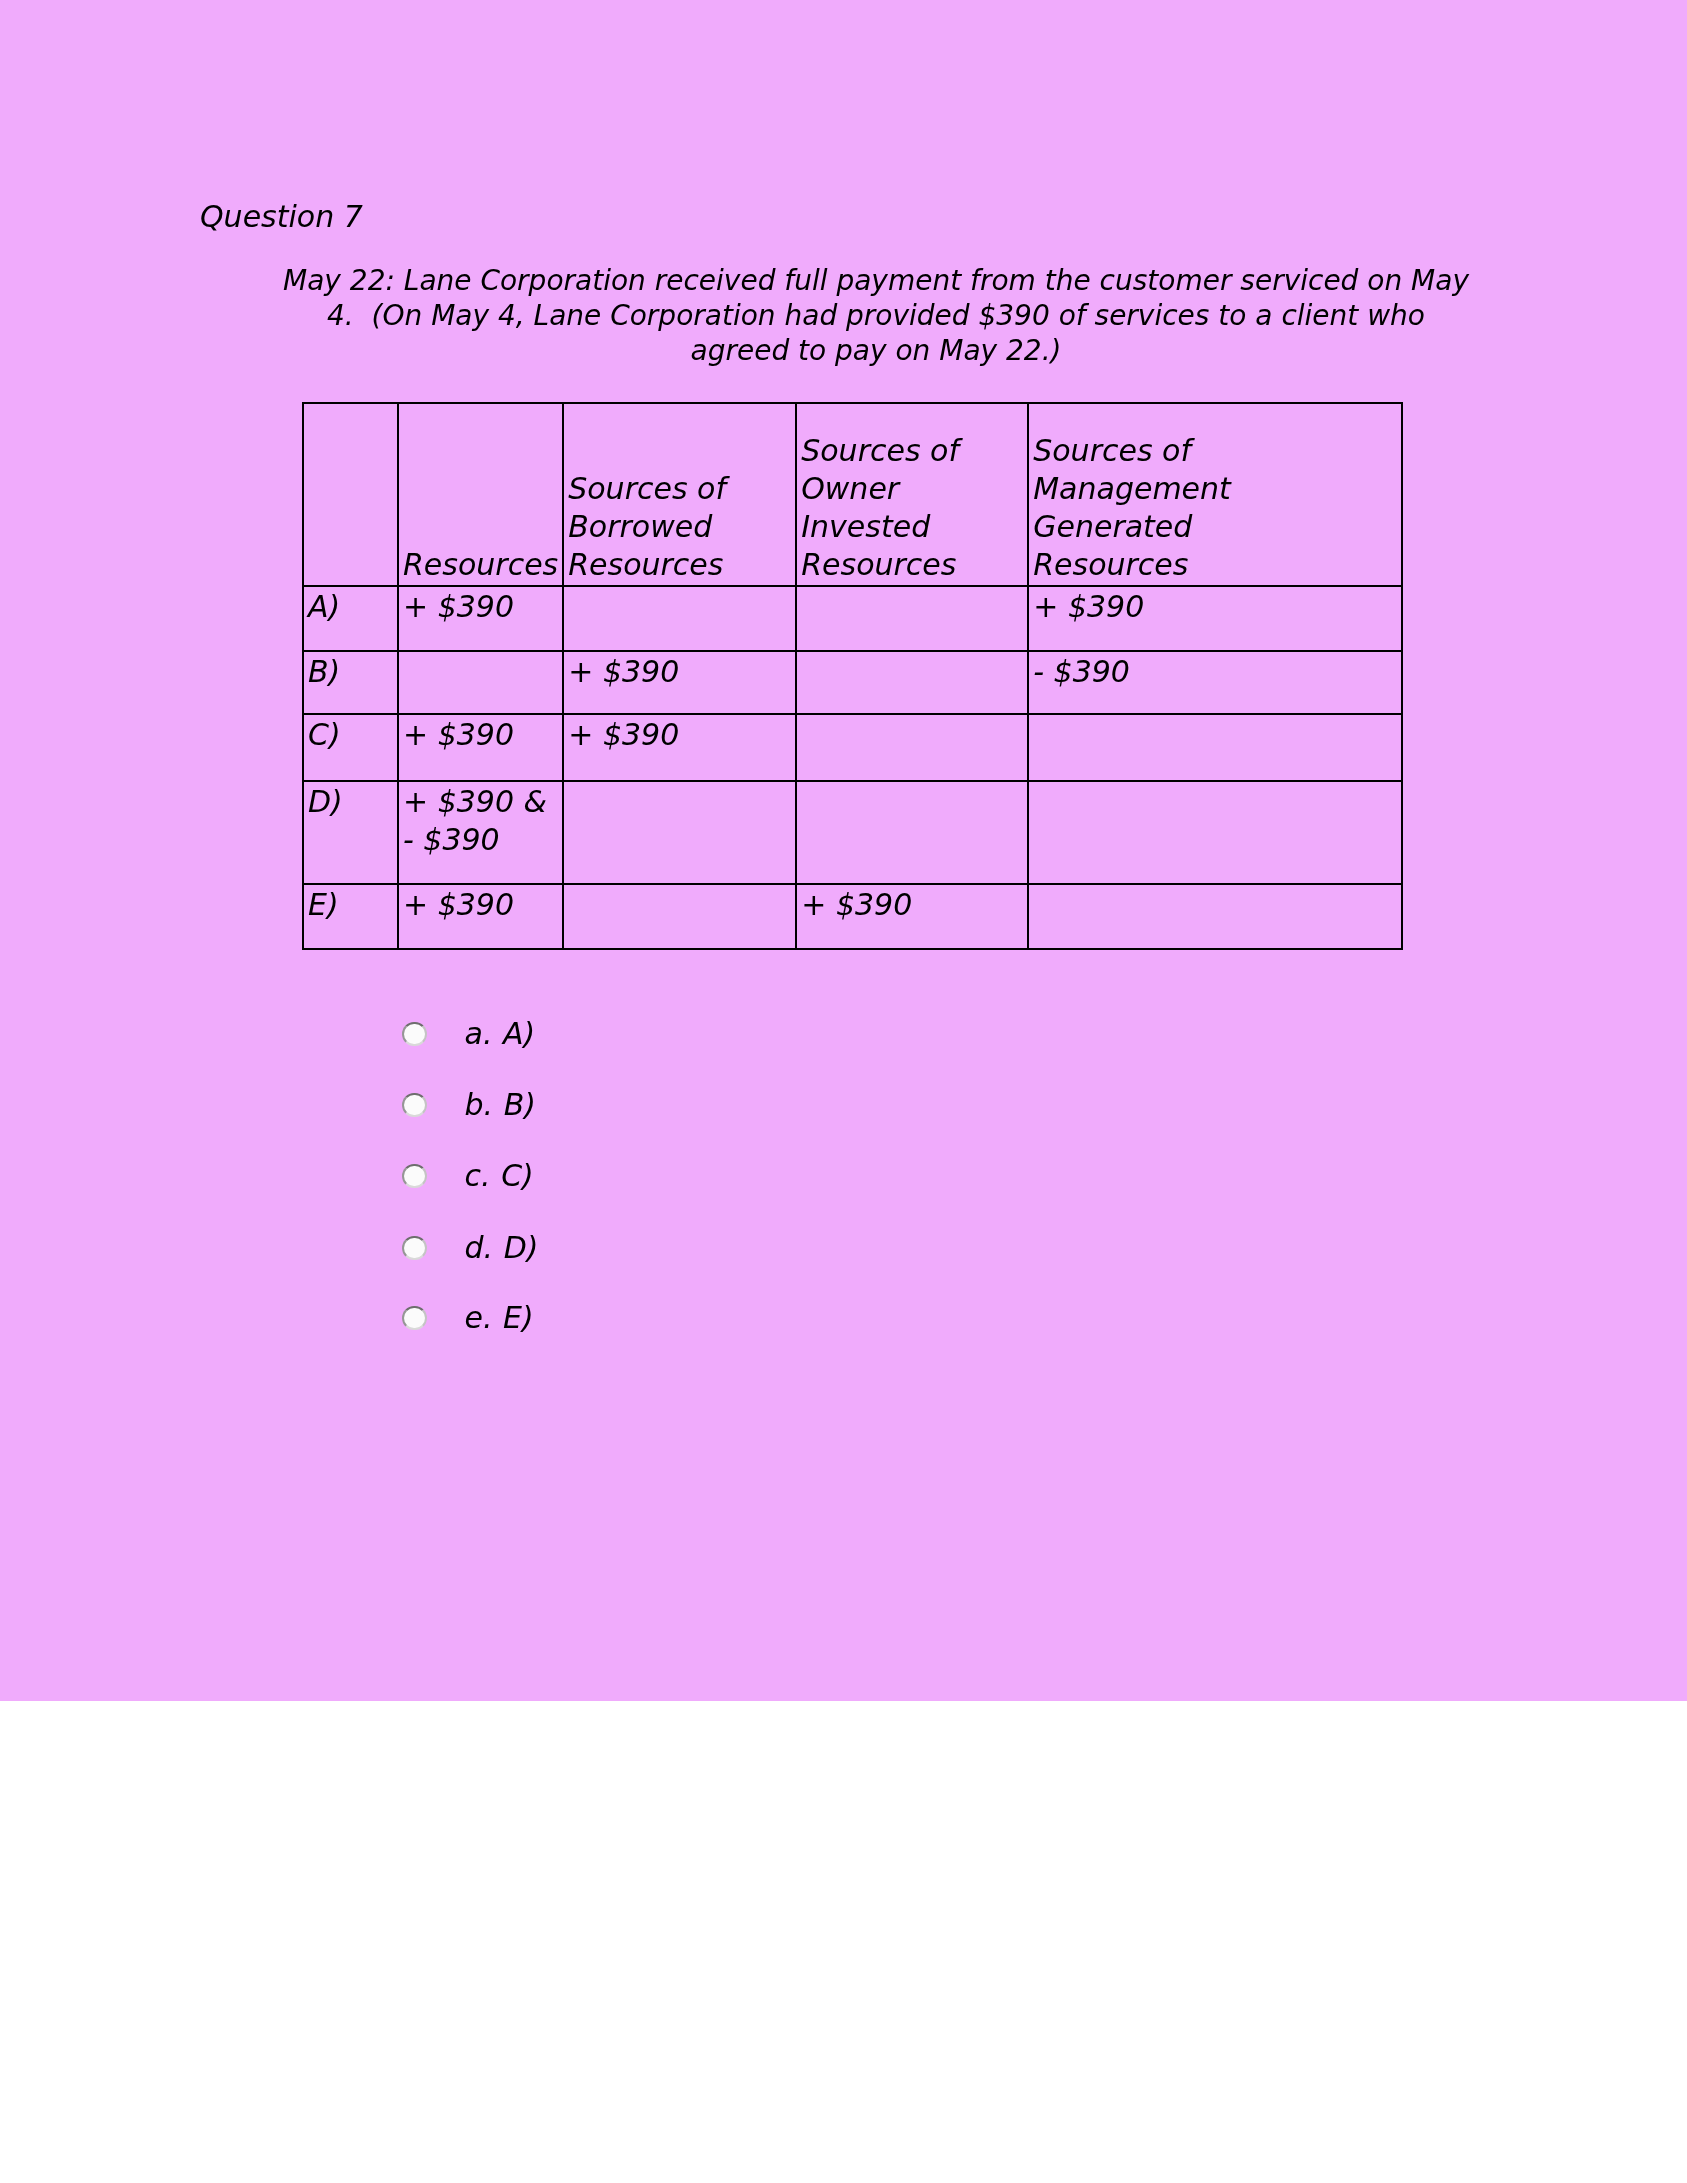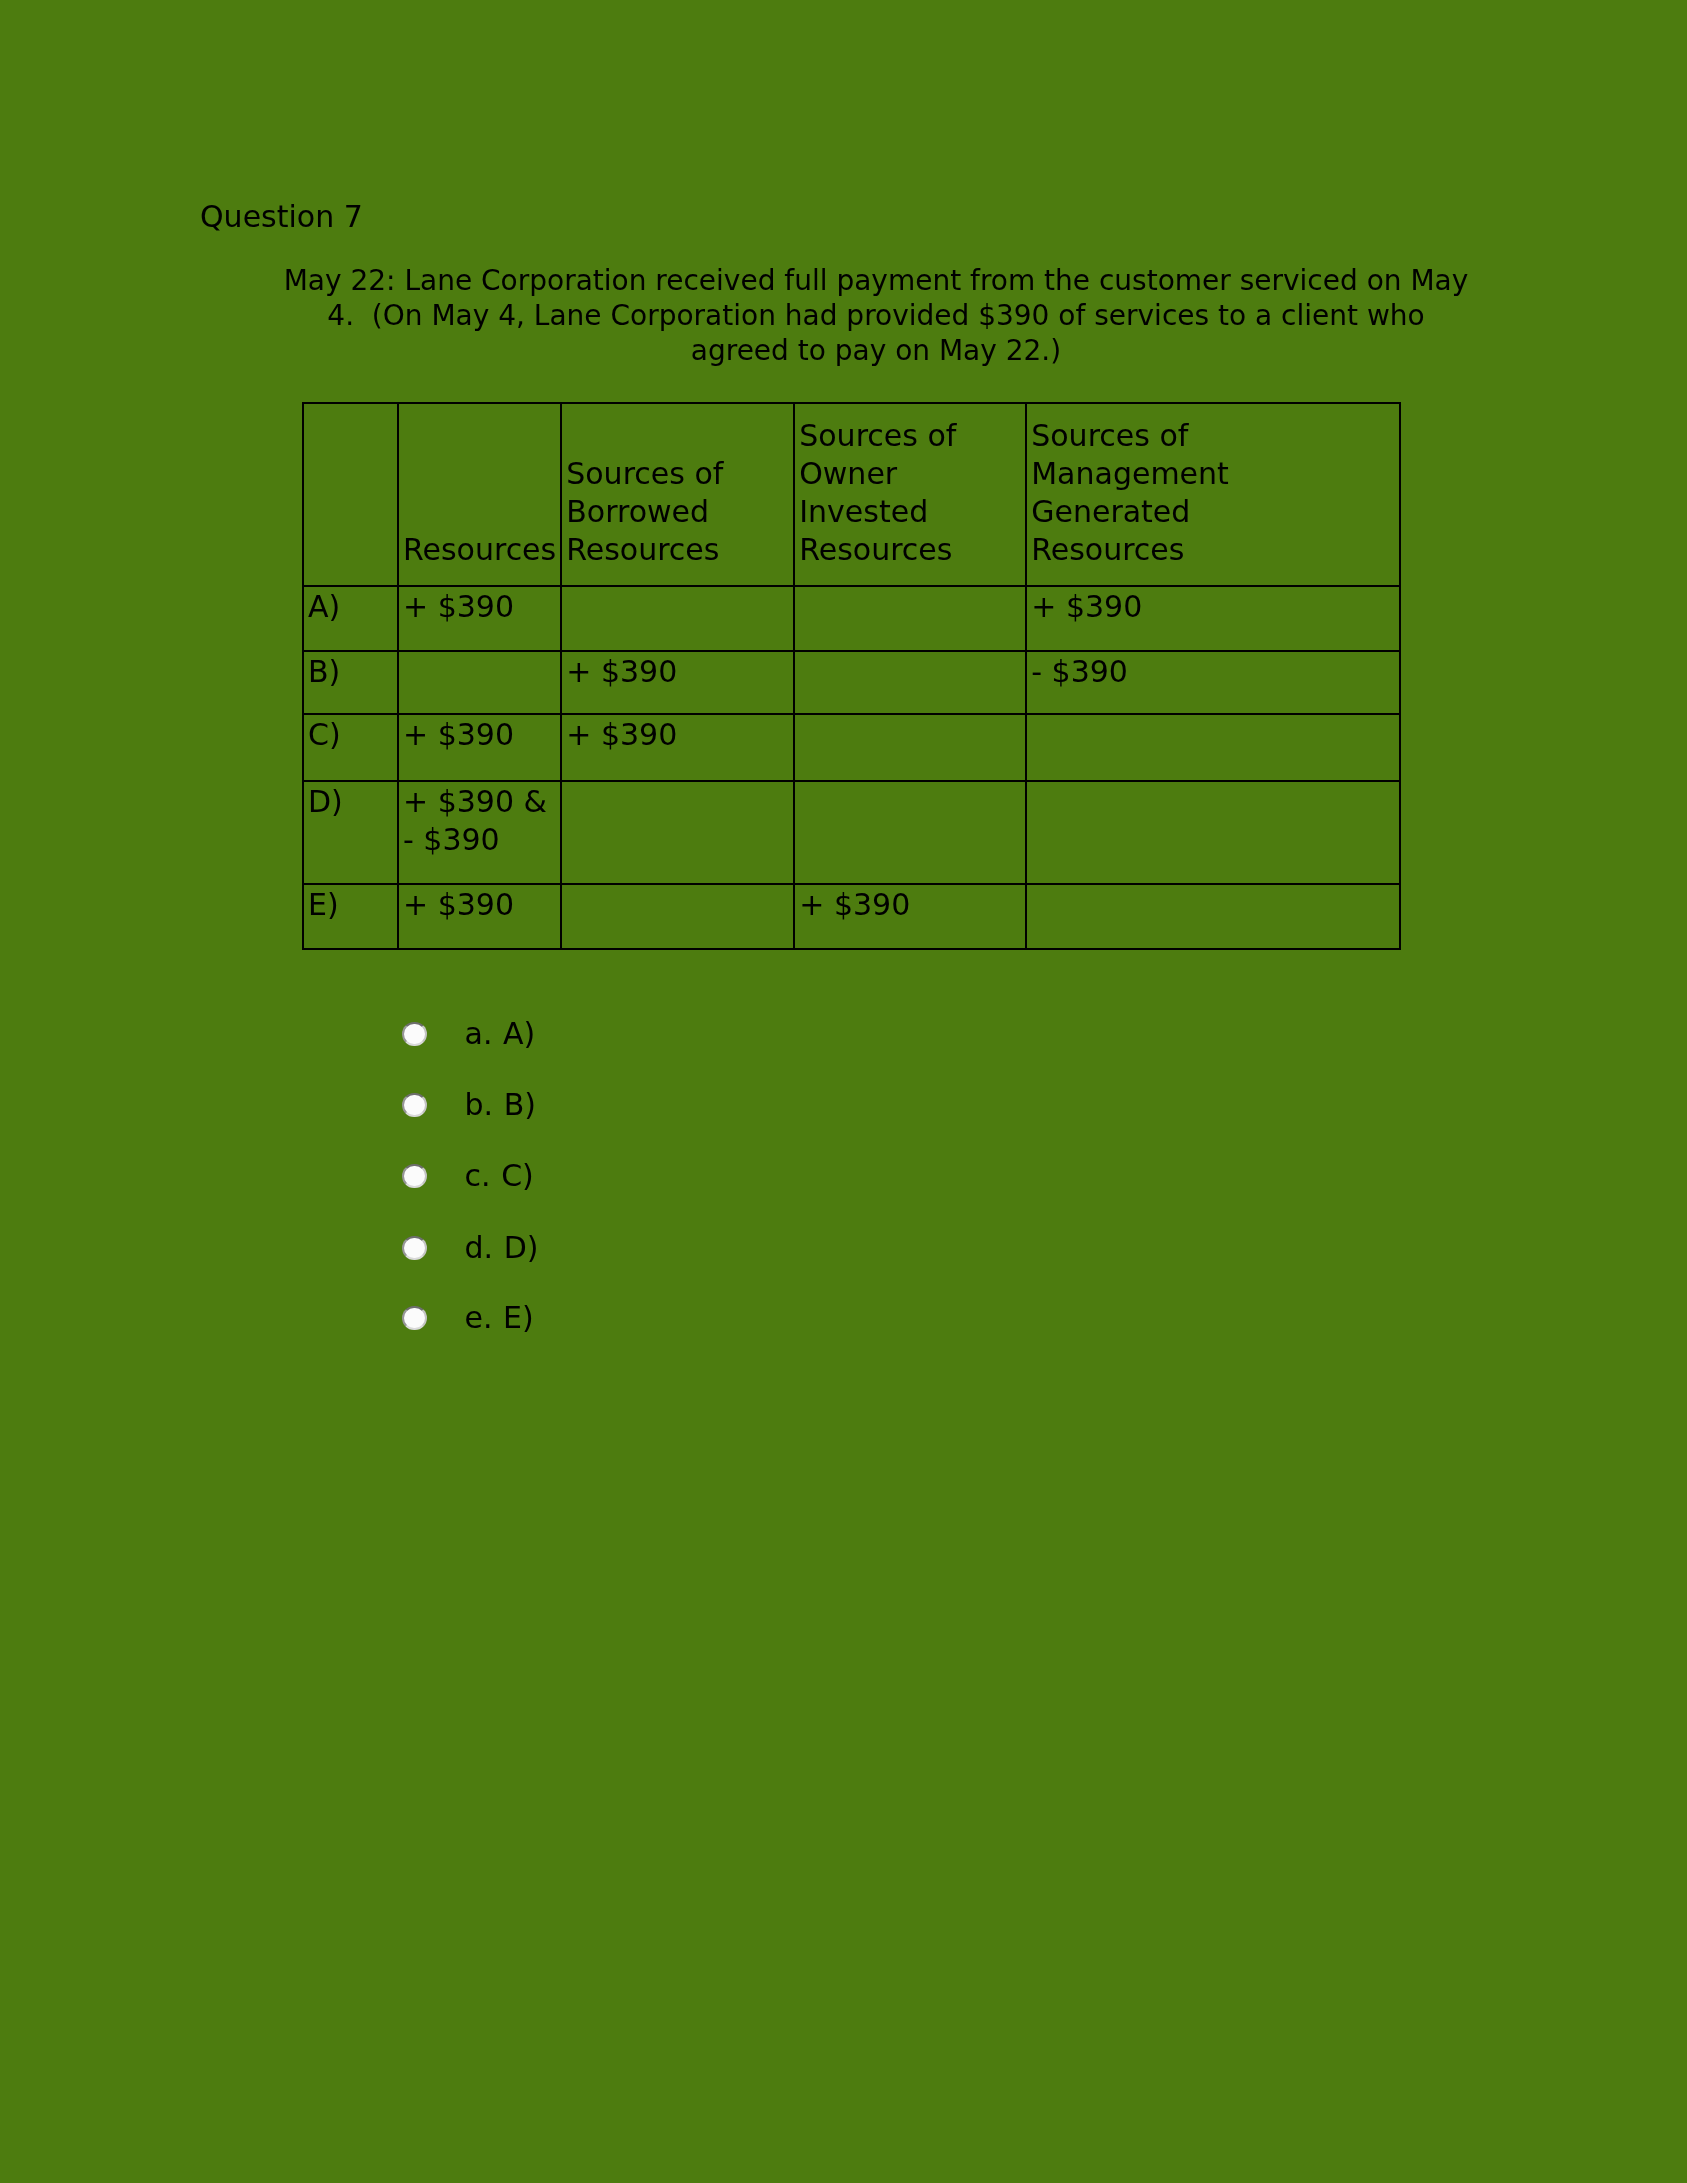--- a/index.html
+++ b/index.html
@@ -3,21 +3,21 @@
 <meta charset="utf-8">
 <style>
   * { margin: 0; padding: 0; box-sizing: border-box; }
   html, body {
     width: 1687px; height: 2183px;
     background: #ffffff;
     font-family: "DejaVu Sans", "Liberation Sans", sans-serif;
     color: #000000;
     overflow: hidden;
   }
-  .page { position: relative; width: 1687px; height: 2183px; background: #4d7c0f; }
+  .page { position: relative; width: 1687px; height: 1701px; background: #f0abfc; font-style: italic; }
 
   .q-title {
     position: absolute; left: 200px; top: 198px;
     font-size: 30px; line-height: 38px; white-space: pre;
   }
   .q-paragraph {
     position: absolute; left: 198px; top: 263px;
     font-size: 28px; line-height: 35px;
     white-space: pre-wrap;
     width: 1356px;
@@ -30,21 +30,21 @@
     font-size: 30px; line-height: 38px;
   }
   table.answer-table td {
     border: solid #000000;
     border-width: 2.6px 2px;
     vertical-align: top;
     padding: 1.3px 4px;
     white-space: pre-wrap;
     overflow: hidden;
   }
-  tr.hdr-cat td { vertical-align: bottom; padding-bottom: 16px; }
+  tr.hdr-cat td { vertical-align: bottom; padding-bottom: 1px; }
   tr.r-h1 { height: 183px; }
   tr.r-h2 { height: 61px; }
   tr.r-a  { height: 65px; }
   tr.r-b  { height: 63px; }
   tr.r-c  { height: 67px; }
   tr.r-d  { height: 103px; }
   tr.r-e  { height: 65px; }
   td.d-label { padding-top: 42px; }
 
   .option-row {

